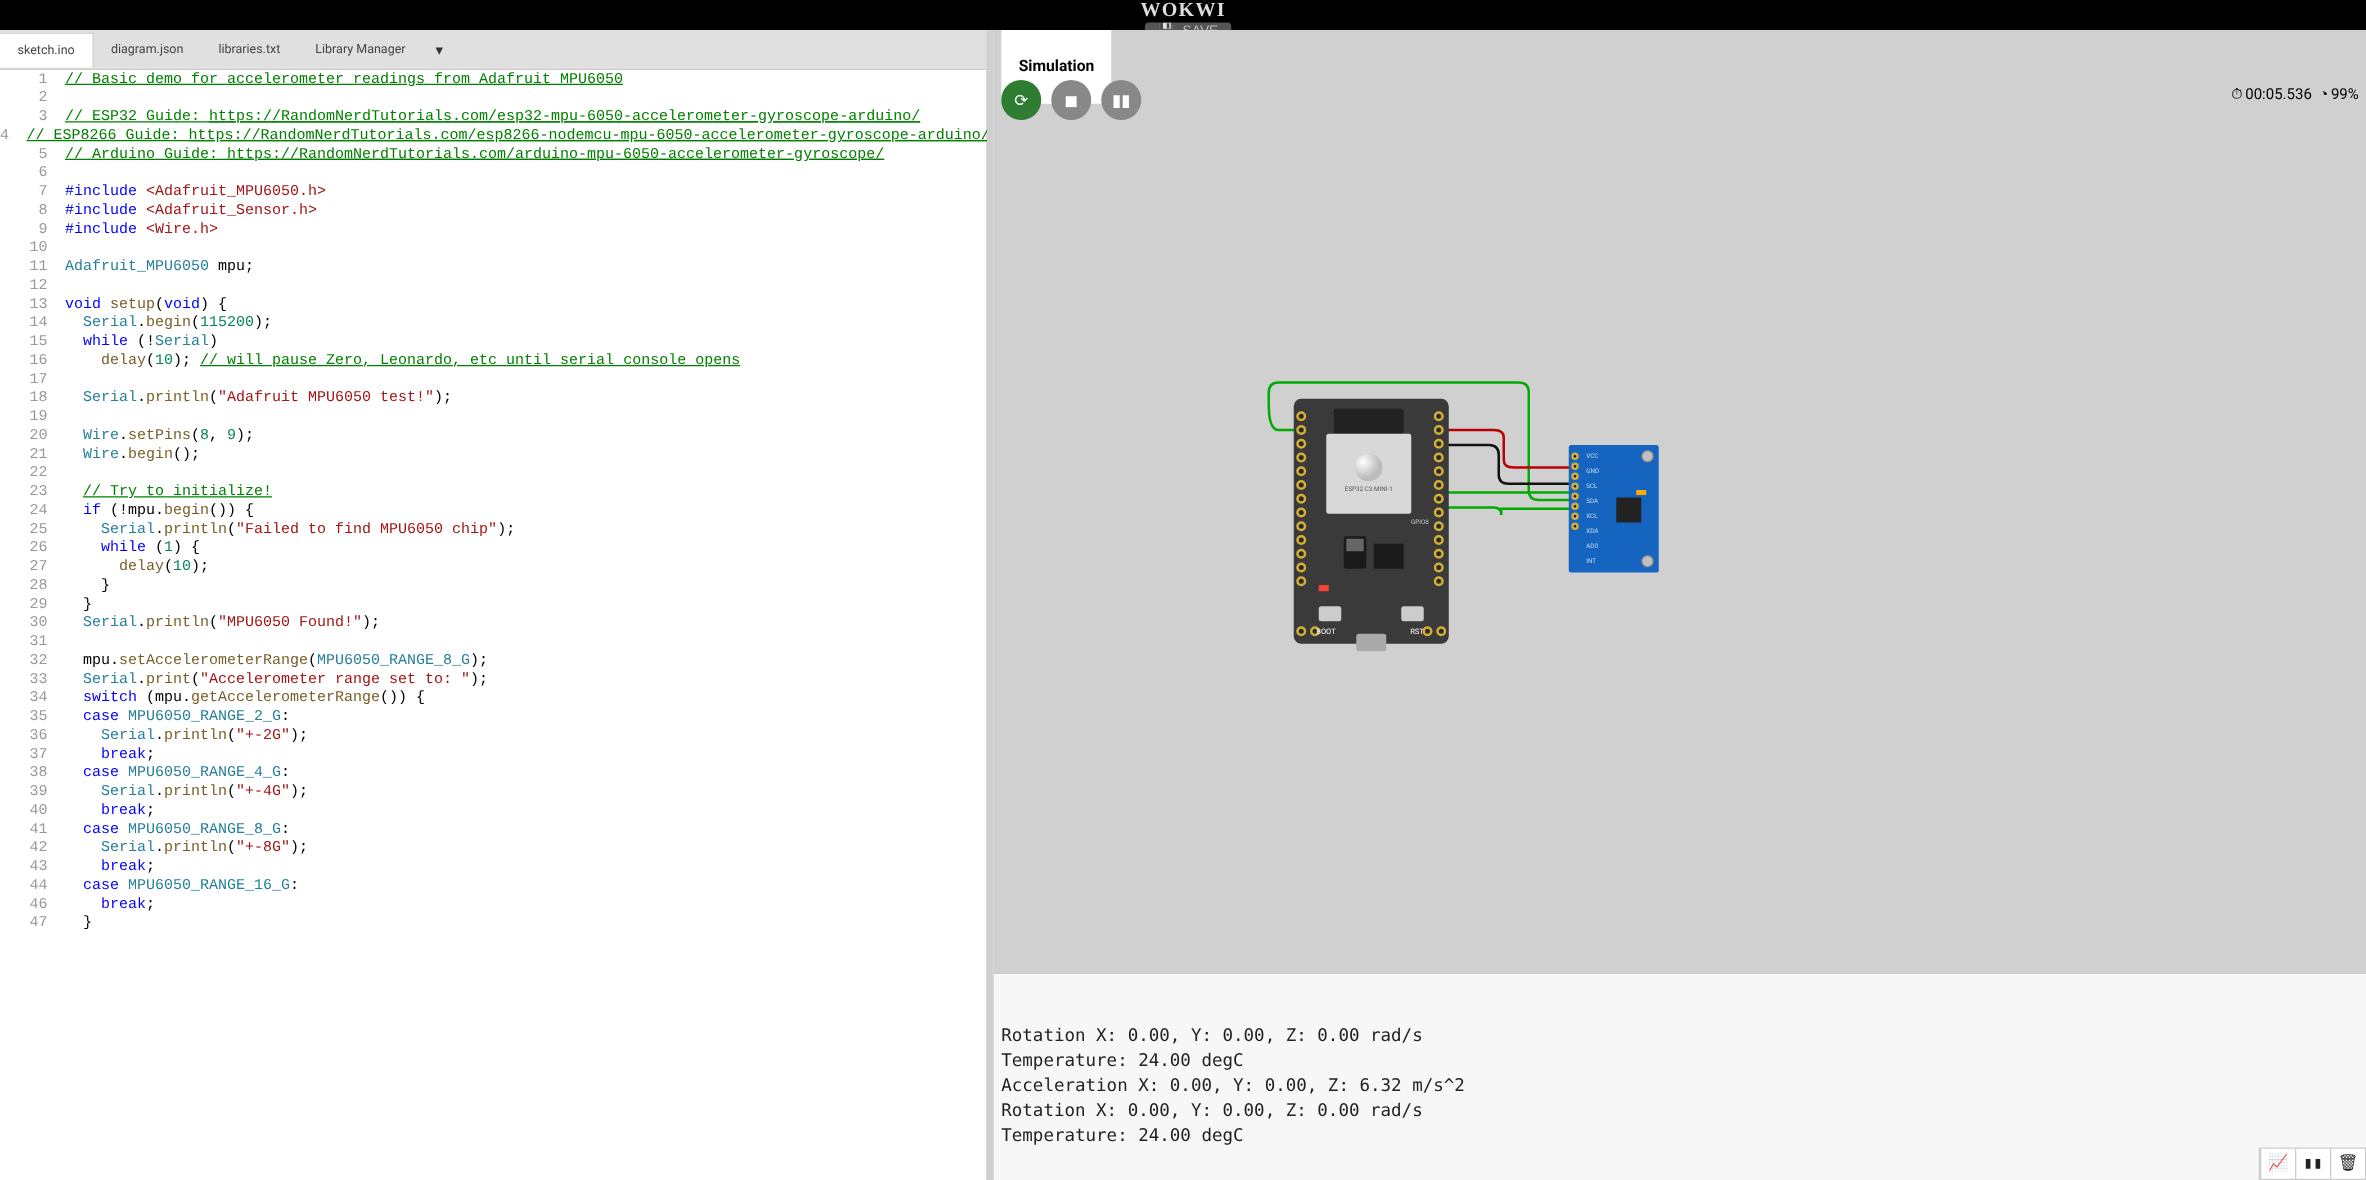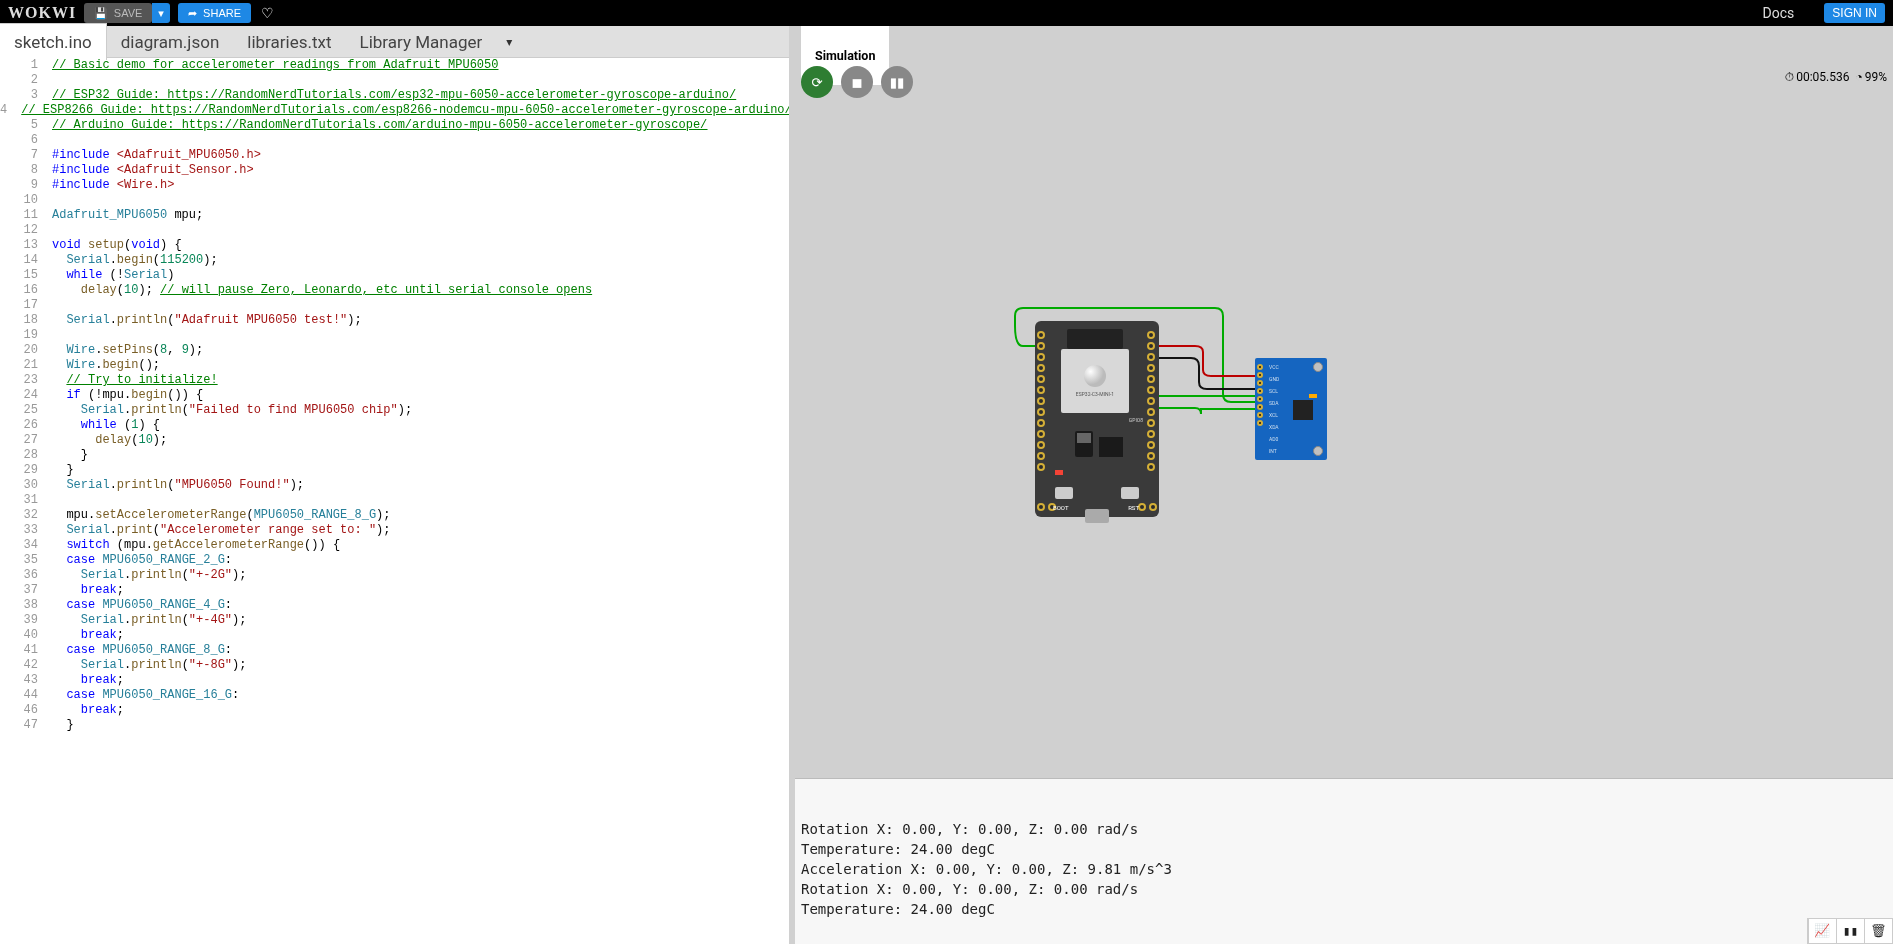--- a/index.html
+++ b/index.html
@@ -1,39 +1,39 @@
 <!DOCTYPE html>
 <html><head>
 <meta charset="utf-8">
 <style>
   * { box-sizing: border-box; margin: 0; padding: 0; }
   html, body { width: 100%; height: 100%; font-family: -apple-system, BlinkMacSystemFont, "Segoe UI", Roboto, Arial, sans-serif; overflow: hidden; }
   body { display: flex; flex-direction: column; background: #f0f0f0; }
 
   
-  .header { background: #000; color: #fff; height: 24px; display: flex; align-items: center; padding: 13px 8px; }
+  .header { background: #000; color: #fff; height: 24px; display: flex; align-items: center; padding: 0 8px; flex-direction: column; }
   .logo { font-family: Georgia, serif; font-size: 16px; font-weight: bold; letter-spacing: 1px; color: #ddd; }
   .header-btn { background: #333; border: none; color: #999; height: 20px; padding: 0 10px; margin-left: 8px; font-size: 11px; display: flex; align-items: center; gap: 6px; border-radius: 3px; cursor: pointer; }
   .header-btn.save { background: #555; color: #bbb; }
   .header-btn.dropdown { background: #1e88e5; color: #fff; padding: 0 6px; margin-left: 0; border-radius: 0 3px 3px 0; }
   .header-btn.share { background: #1e88e5; color: #fff; }
   .heart { color: #fff; margin-left: 10px; font-size: 14px; }
   .header-spacer { flex: 1; }
   .docs { color: #ddd; font-size: 14px; margin-right: 22px; }
   .signin { background: #1e88e5; color: #fff; font-size: 12px; padding: 4px 8px; }
 
   
   .main { flex: 1; display: flex; min-height: 0; }
   .left-panel { width: 789px; display: flex; flex-direction: column; background: #fff; }
   .divider { width: 6px; background: #d0d0d0; cursor: col-resize; }
   .right-panel { flex: 1; display: flex; flex-direction: column; background: #d0d0d0; position: relative; }
 
   
   .tabrow { display: flex; align-items: center; background: #e0e0e0; height: 32px; border-bottom: 1px solid #ccc; }
-  .tab { padding: 8px 14px; font-size: 17px; color: #444; cursor: pointer; }
+  .tab { padding: 8px 14px; font-size: 10px; color: #444; cursor: pointer; }
   .tab.active { background: #fff; border-top: 1px solid #ccc; border-right: 1px solid #ccc; }
   .tab-menu { padding: 8px 10px; font-size: 12px; color: #333; }
 
   
   .editor-wrap { flex: 1; overflow: auto; position: relative; font-family: "Consolas","Menlo","Courier New",monospace; font-size: 12px; line-height: 15px; }
   .editor-line { display: flex; }
   .gutter { width: 48px; text-align: right; padding-right: 10px; color: #999; user-select: none; }
   .code { white-space: pre; flex: 1; padding-left: 4px; }
   .tok-c { color: #008000; text-decoration: underline; } 
   .tok-k { color: #0000ff; } 
@@ -205,20 +205,24 @@
         </div>
         <div class="editor-line">
           <div class="gutter">20</div>
           <div class="code">  <span class="tok-t">Wire</span>.<span class="tok-f">setPins</span>(<span class="tok-n">8</span>, <span class="tok-n">9</span>);</div>
         </div>
         <div class="editor-line">
           <div class="gutter">21</div>
           <div class="code">  <span class="tok-t">Wire</span>.<span class="tok-f">begin</span>();</div>
         </div>
         <div class="editor-line">
+          <div class="gutter">22</div>
+          <div class="code"></div>
+        </div>
+        <div class="editor-line">
           <div class="gutter">23</div>
           <div class="code">  <span class="tok-c">// Try to initialize!</span></div>
         </div>
         <div class="editor-line">
           <div class="gutter">24</div>
           <div class="code">  <span class="tok-k">if</span> (!mpu.<span class="tok-f">begin</span>()) {</div>
         </div>
         <div class="editor-line">
           <div class="gutter">25</div>
           <div class="code">    <span class="tok-t">Serial</span>.<span class="tok-f">println</span>(<span class="tok-s">"Failed to find MPU6050 chip"</span>);</div>
@@ -418,20 +422,20 @@
           <div class="mpulabel" style="top: 30px;">SCL</div>
           <div class="mpulabel" style="top: 42px;">SDA</div>
           <div class="mpulabel" style="top: 54px;">XCL</div>
           <div class="mpulabel" style="top: 66px;">XDA</div>
           <div class="mpulabel" style="top: 78px;">AD0</div>
           <div class="mpulabel" style="top: 90px;">INT</div>
         </div>
     </div>
 
     <div class="serial" id="serial">
-      <div>Rotation X: 0.00, Y: 0.00, Z: 0.00 rad/s</div><div>Temperature: 24.00 degC</div><div></div><div>Acceleration X: 0.00, Y: 0.00, Z: 9.81 m/s^3</div><div>Rotation X: 0.00, Y: 0.00, Z: 0.00 rad/s</div><div>Temperature: 24.00 degC</div><div class="serial-bar">
+      <div>Rotation X: 0.00, Y: 0.00, Z: 0.00 rad/s</div><div>Temperature: 24.00 degC</div><div></div><div>Acceleration X: 0.00, Y: 0.00, Z: 6.32 m/s^2</div><div>Rotation X: 0.00, Y: 0.00, Z: 0.00 rad/s</div><div>Temperature: 24.00 degC</div><div class="serial-bar">
         <div>📈</div>
         <div>▮▮</div>
         <div>🗑</div>
       </div>
     </div>
   </div>
 </div>
 
 </body></html>

